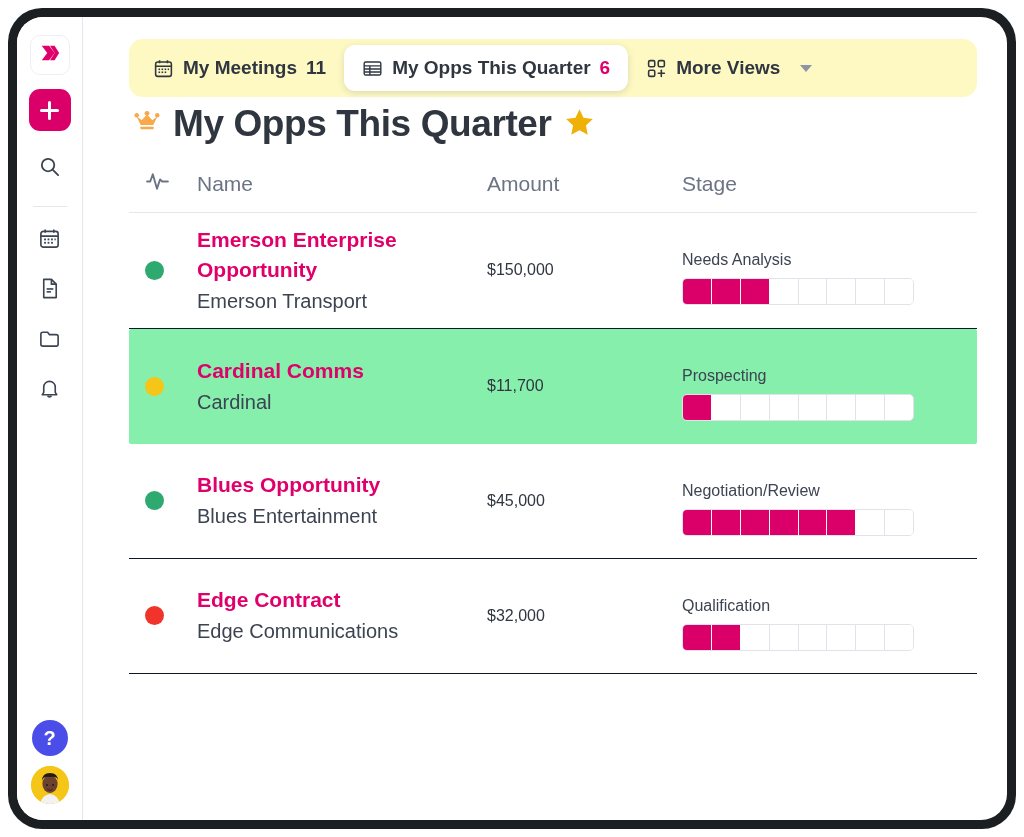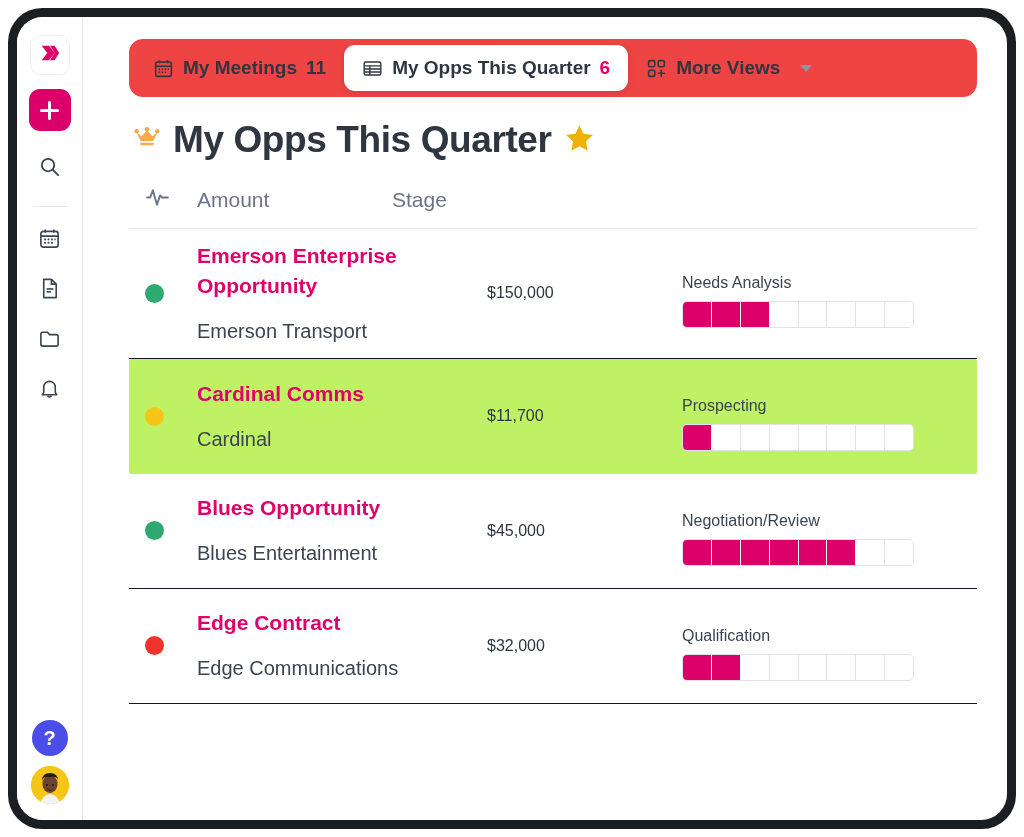--- a/index.html
+++ b/index.html
@@ -105,28 +105,28 @@
 
   
   #main {
     flex: 1;
     padding: 22px 30px 0 46px;
     overflow: hidden;
   }
 
   
   #tabbar {
-    background: #ef4444;
+    background: #fef9c3;
     border-radius: 14px;
     height: 58px;
     display: flex;
     align-items: center;
     padding: 0 6px;
     gap: 0px;
-    margin-bottom: 22px;
+    margin-bottom: 6px;
     width: 100%;
   }
 
   .tab {
     display: flex; align-items: center; gap: 9px;
     padding: 0 18px;
     height: 46px;
     border-radius: 11px;
     font-size: 19px;
     font-weight: bold;
@@ -180,40 +180,40 @@
     color: #6b7385;
   }
 
   .trow {
     display: flex; align-items: center;
     min-height: 115px;
     border-bottom: 1px solid #0f172a;
     padding: 12px 0;
   }
   .trow.highlight {
-    background: #bef264;
+    background: #86efac;
     border-bottom: none;
     border-radius: 2px;
   }
   .trow.highlight + .trow { border-top: none; }
 
   .dot { width: 19px; height: 19px; border-radius: 50%; }
 
   .opp-name {
     font-size: 21px;
     font-weight: bold;
     color: #E0006B;
     line-height: 1.42;
     cursor: pointer;
   }
   .opp-account {
     font-size: 20px;
     color: #3c4452;
     line-height: 1.45;
-    margin-top: 16px;
+    margin-top: 2px;
   }
   .amount {
     font-size: 16px;
     color: #2f3640;
   }
   .stage-label {
     font-size: 16px;
     color: #3c4452;
     margin-bottom: 9px;
     margin-top: 16px;
@@ -416,20 +416,21 @@
       <div id="table">
 
         <div class="thead">
           <div class="col-status">
             <span>
               <svg width="25" height="25" viewBox="0 0 24 24" fill="none" stroke="#6b7385" stroke-width="1.8" stroke-linecap="round" stroke-linejoin="round">
                 <path d="M2 12h3l2.5-7 4 14 3-9 2 2h5.5"></path>
               </svg>
             </span>
           </div>
+          <div class="col-name th">Name</div>
           <div class="col-amount th">Amount</div>
           <div class="col-stage th">Stage</div>
         </div>
 
         <div id="rows">
             <div class="trow">
               <div class="col-status">
                 <span class="dot" style="background:#2ea96f"></span>
               </div>
               <div class="col-name">

